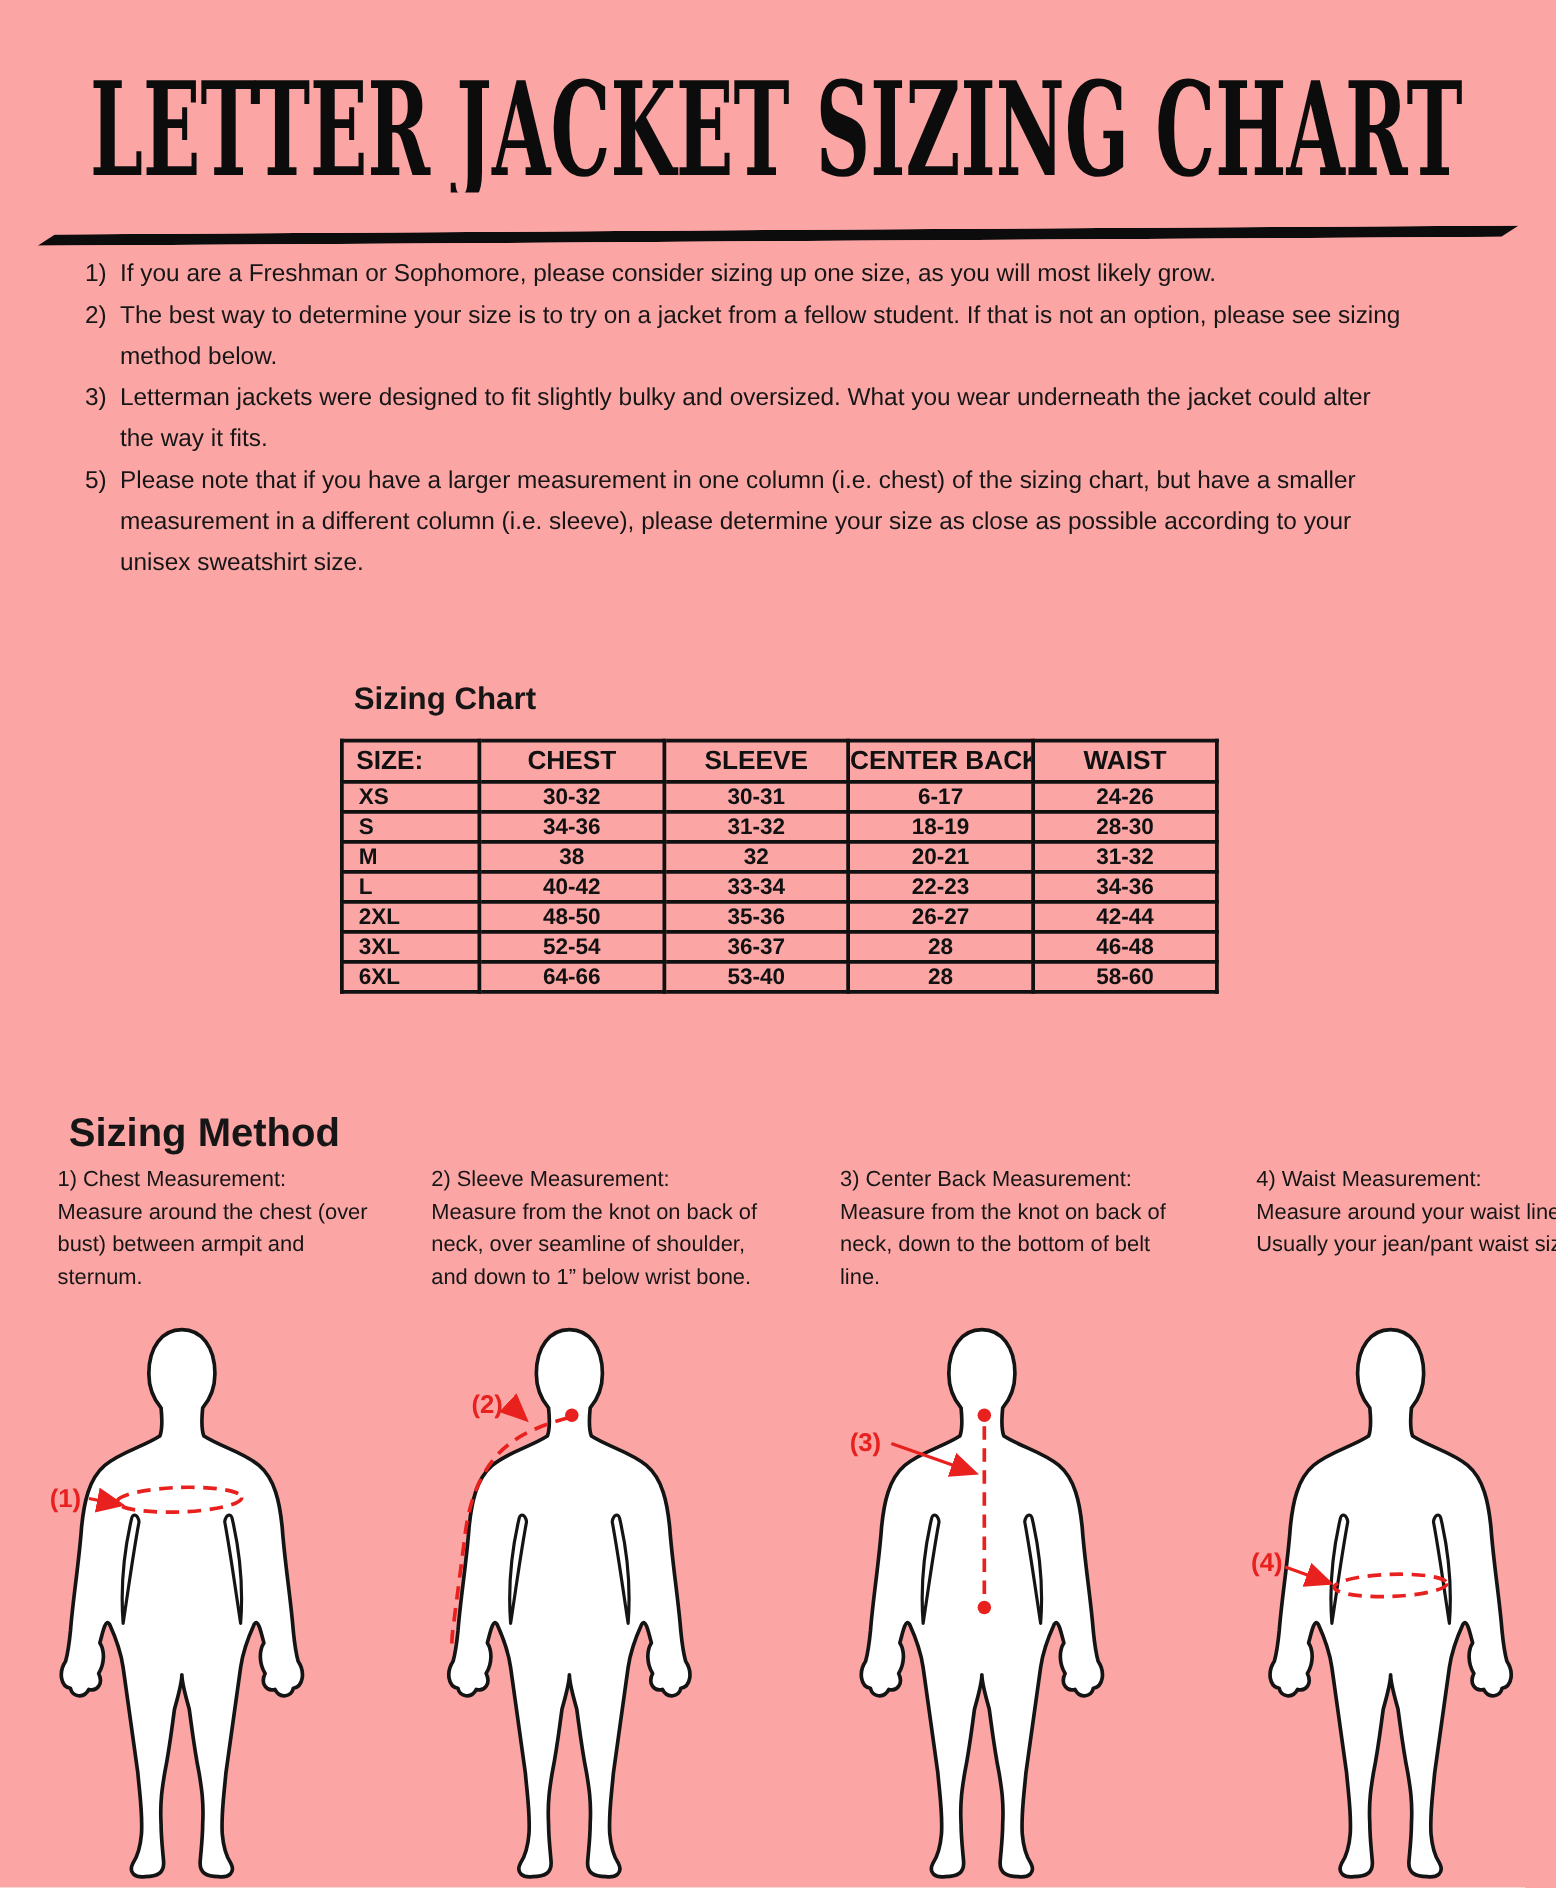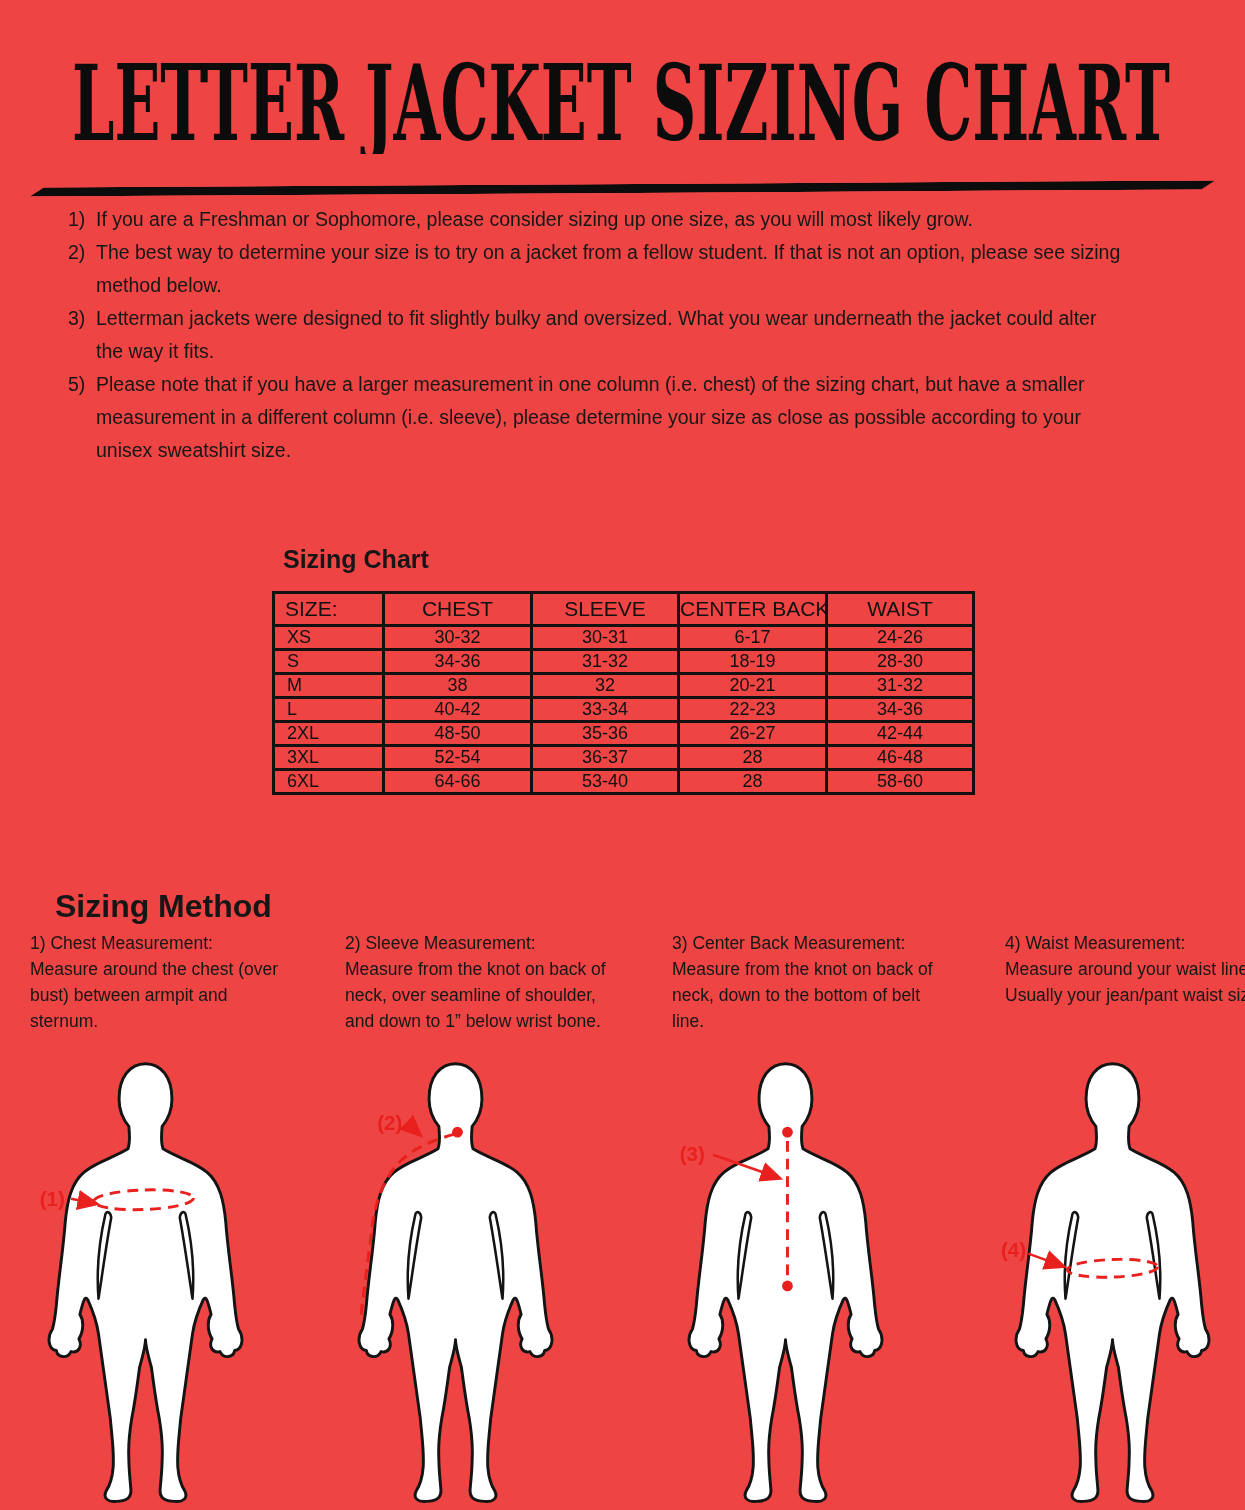--- a/index.html
+++ b/index.html
@@ -1,44 +1,44 @@
 <!DOCTYPE html>
 <html><head>
 <meta charset="utf-8">
 <style>
   :root{ --red:#e8201e; --ink:#161616; }
   html,body{margin:0;padding:0;background:#ffffff;}
   body{font-family:"Liberation Sans", sans-serif; color:var(--ink);}
-  .page{position:relative;width:1245px;height:1510px;background:#ef4444;overflow:hidden;}
+  .page{position:relative;width:1245px;height:1510px;background:#fca5a5;overflow:hidden;}
 
   .title-svg{position:absolute;left:70px;top:58px;}
 
   .divider{position:absolute;left:30px;top:184px;width:1185px;height:9px;background:#0c0c0c;
     transform:rotate(-0.35deg);
     clip-path:polygon(14px 0, 100% 0, calc(100% - 14px) 100%, 0 100%);}
 
   .notes{position:absolute;left:68px;top:203px;width:1058px;font-size:19.5px;line-height:33px;}
   .note{padding-left:28px;text-indent:-28px;}
   .note .num{display:inline-block;width:28px;text-indent:0;}
 
   .chart-heading{position:absolute;left:283px;top:545px;font-size:25px;font-weight:bold;}
   .method-heading{position:absolute;left:55px;top:888px;font-size:32px;font-weight:bold;}
 
   table.sizing{position:absolute;left:272px;top:591px;width:700px;border-collapse:collapse;
     table-layout:fixed;}
-  table.sizing th, table.sizing td{border:3px solid #111;font-weight:normal;color:#111;
+  table.sizing th, table.sizing td{border:3px solid #111;font-weight:bold;color:#111;
     white-space:nowrap;overflow:hidden;}
   table.sizing th{font-size:21px;height:30px;text-align:center;padding:0;}
   table.sizing th.size-col{text-align:left;padding-left:10px;}
   table.sizing td{font-size:18px;height:20.5px;text-align:center;padding:0;}
   table.sizing td.size-col{text-align:left;padding-left:12px;}
 
   .method-col{position:absolute;top:930px;width:262px;font-size:17.5px;line-height:26px;}
   .method-col .m-label{display:block;}
-  .m1{left:30px;} .m2{left:345px;} .m3{left:672px;} .m4{left:1005px;}
+  .m1{left:46px;} .m2{left:345px;} .m3{left:672px;} .m4{left:1005px;}
 
   .figure{position:absolute;top:1057px;width:235px;height:452px;}
   .f1{left:28px;} .f2{left:338px;} .f3{left:668px;} .f4{left:995px;}
 
   .body-line{fill:#ffffff;stroke:#141414;stroke-width:3;stroke-linejoin:round;stroke-linecap:round;}
   .sliver{fill:#ffffff;stroke:#141414;stroke-width:2.6;stroke-linejoin:round;}
   .red-dash{fill:none;stroke:var(--red);stroke-width:3;stroke-dasharray:11 7;}
   .red-solid{fill:none;stroke:var(--red);stroke-width:2.6;}
   .red-dot{fill:var(--red);stroke:none;}
   .fig-label{fill:var(--red);font-family:"Liberation Sans",sans-serif;font-size:21px;font-weight:bold;}

